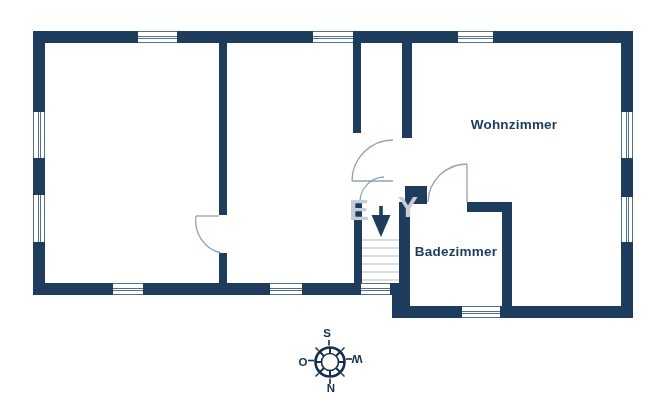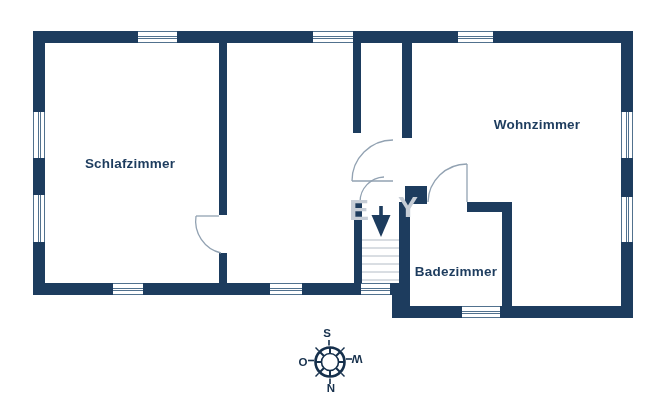--- a/index.html
+++ b/index.html
@@ -82,23 +82,22 @@
         <path d="M393,140 A41,41 0 0 0 352,181"></path>
         <path d="M384,177 A25,25 0 0 0 360,202"></path>
       </g>
       <g>
         <line x1="467" y1="164" x2="467" y2="202"></line>
         <path d="M428,202 A39,39 0 0 1 467,164"></path>
       </g>
     </g>
   </svg>
 
-  <div class="room-label" style="left:55px;top:156px;width:150px;">Schlafzimmer</div>
-  <div class="room-label" style="left:477px;top:117px;width:120px;">Wohnzimmer</div>
-  <div class="room-label" style="left:406px;top:264px;width:100px;">Badezimmer</div>
+  <div class="room-label" style="left:454px;top:117px;width:120px;">Wohnzimmer</div>
+  <div class="room-label" style="left:406px;top:244px;width:100px;">Badezimmer</div>
 
   <div class="wm" style="left:349px;top:193px;">E</div>
   <div class="wm" style="left:398px;top:190px;">Y</div>
 
   <div class="compass">
     <svg width="74" height="78" viewBox="0 0 74 78">
       <g stroke="#16304c" fill="none">
         <circle cx="35" cy="40" r="14.5" stroke-width="2.6"></circle>
         <circle cx="35" cy="40" r="8.5" stroke-width="1.6"></circle>
         <g stroke-width="2">

